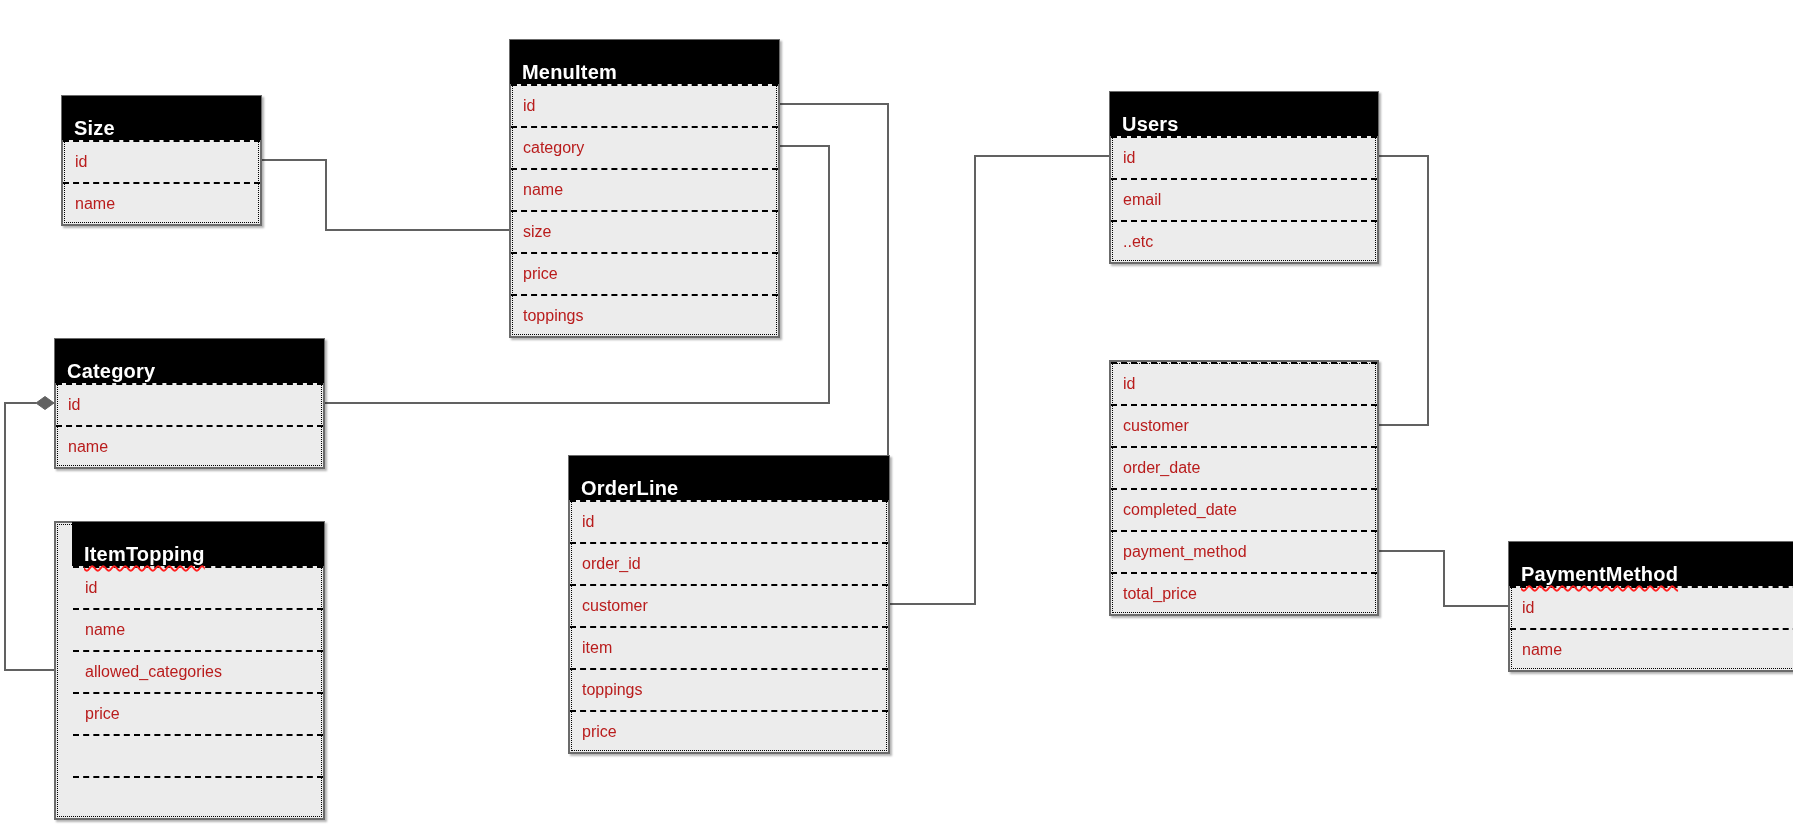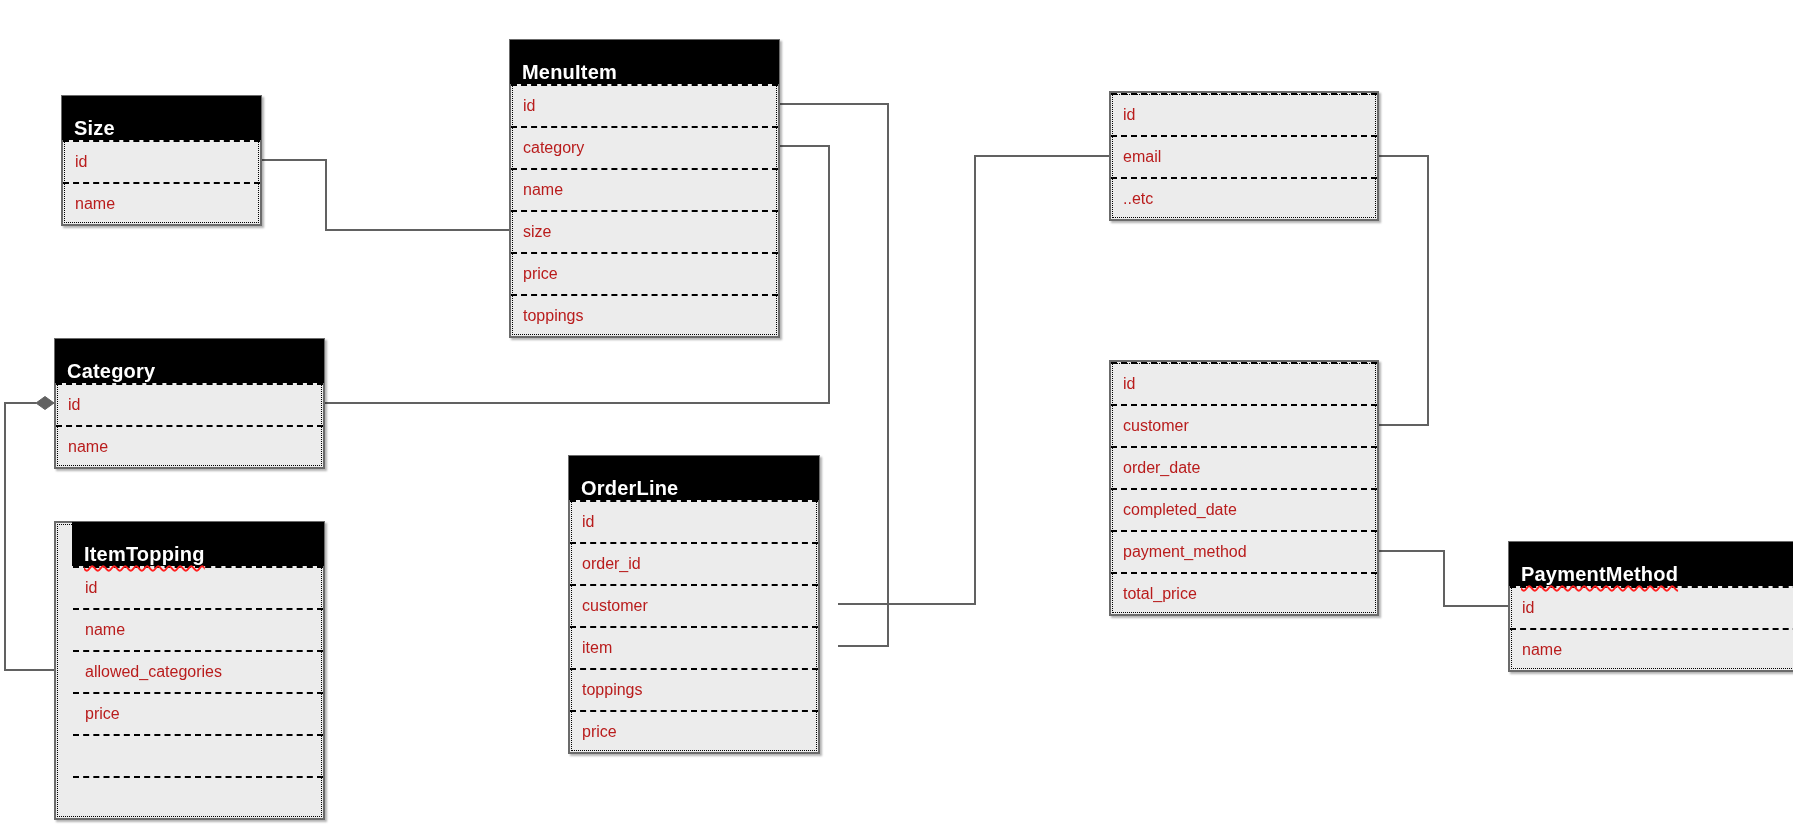--- a/index.html
+++ b/index.html
@@ -115,20 +115,23 @@
         <span class="field-label">size</span>
       </div>
       <div class="entity-row">
         <span class="field-label">price</span>
       </div>
       <div class="entity-row">
         <span class="field-label">toppings</span>
       </div>
     </div>
     <div class="entity" style="left: 1109px; top: 91px; width: 270px;">
+      <div class="entity-header">
+        <span class="entity-title">Users</span>
+      </div>
       <div class="entity-row">
         <span class="field-label">id</span>
       </div>
       <div class="entity-row">
         <span class="field-label">email</span>
       </div>
       <div class="entity-row">
         <span class="field-label">..etc</span>
       </div>
     </div>
@@ -136,21 +139,21 @@
       <div class="entity-header">
         <span class="entity-title">Category</span>
       </div>
       <div class="entity-row">
         <span class="field-label">id</span>
       </div>
       <div class="entity-row">
         <span class="field-label">name</span>
       </div>
     </div>
-    <div class="entity" style="left: 568px; top: 455px; width: 252px;">
+    <div class="entity" style="left: 568px; top: 455px; width: 322px;">
       <div class="entity-header">
         <span class="entity-title">OrderLine</span>
       </div>
       <div class="entity-row">
         <span class="field-label">id</span>
       </div>
       <div class="entity-row">
         <span class="field-label">order_id</span>
       </div>
       <div class="entity-row">

